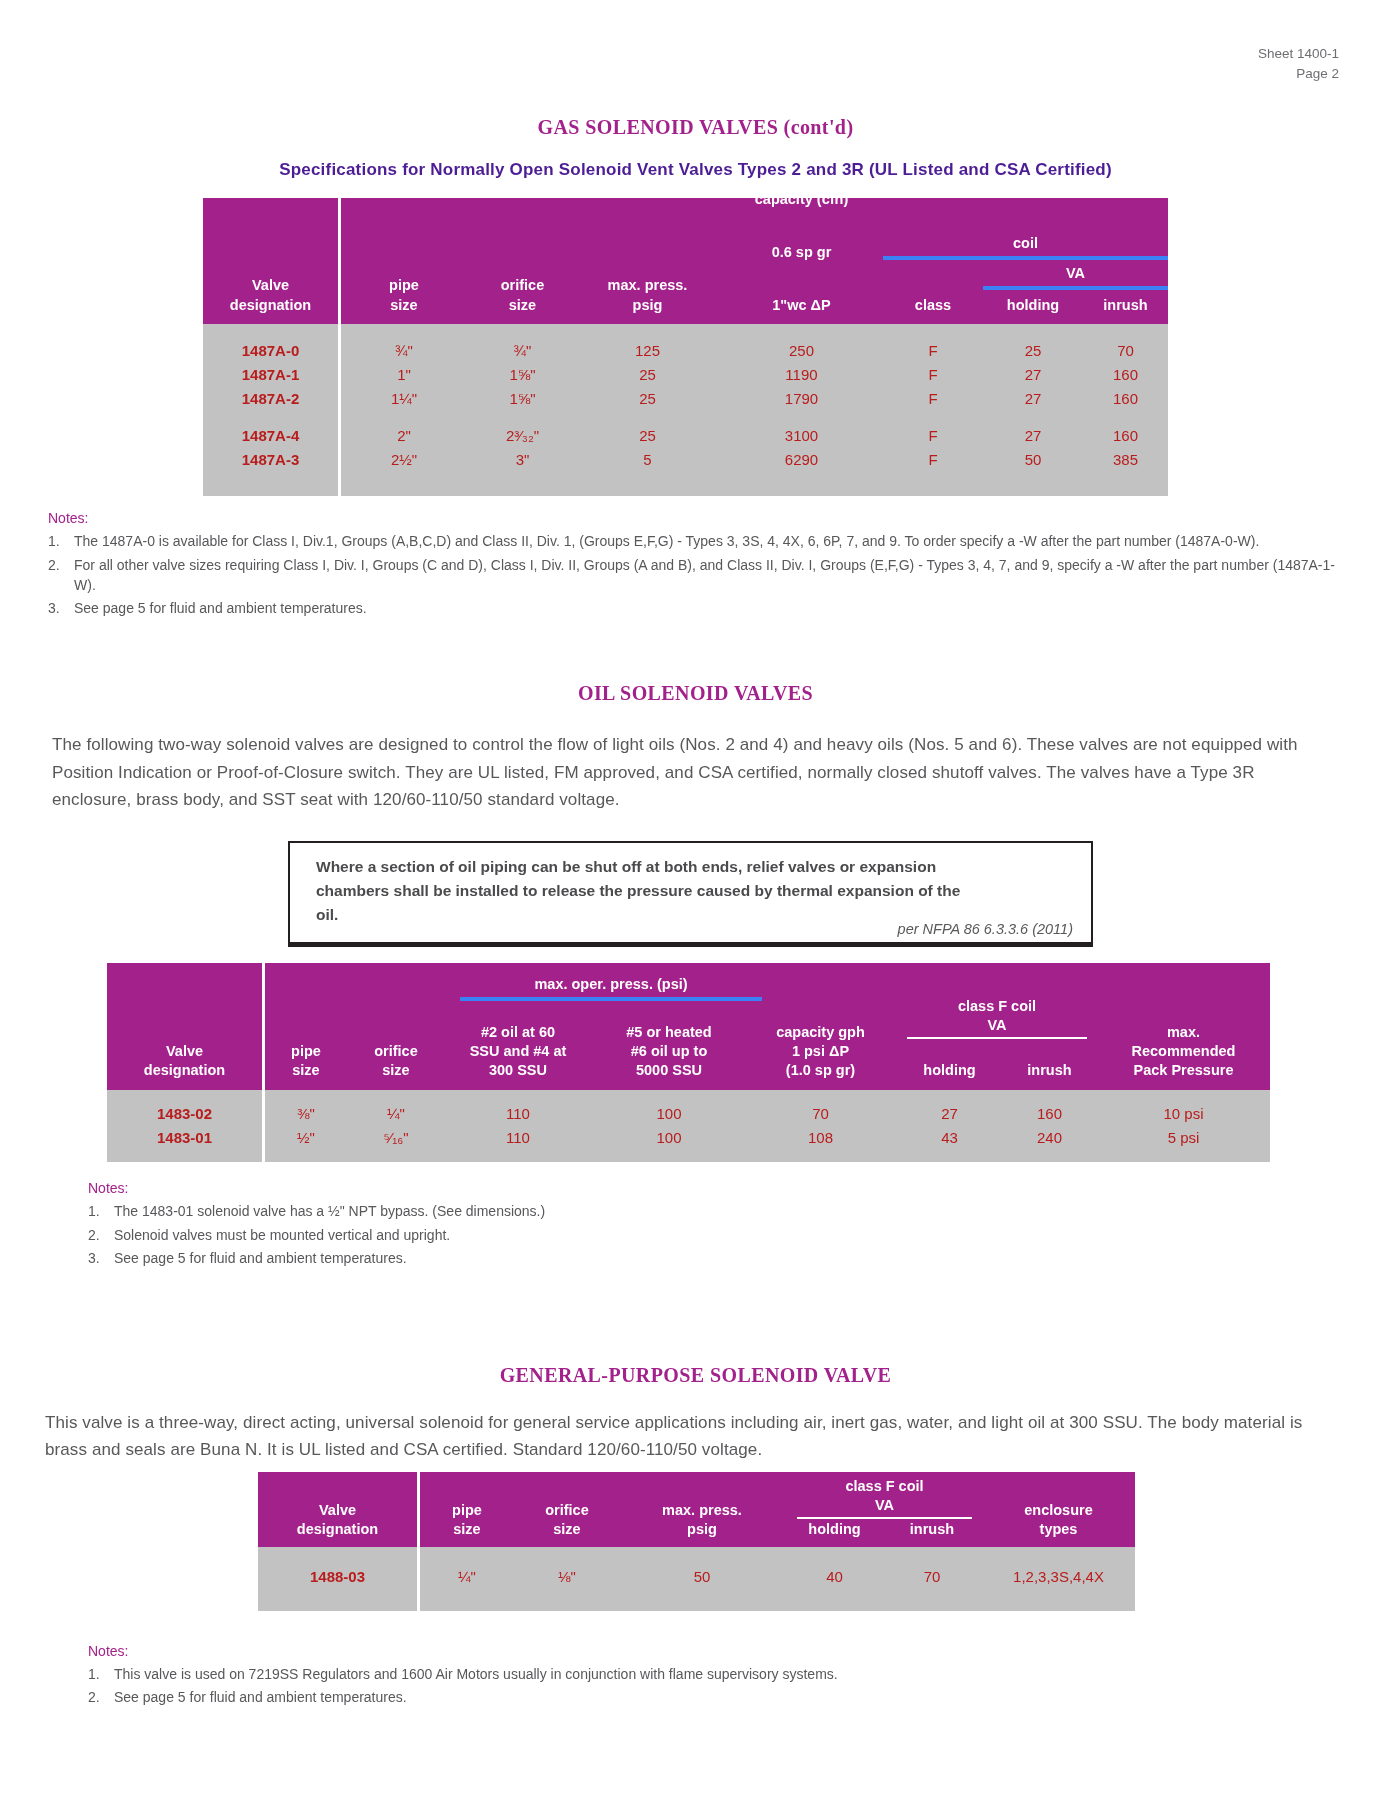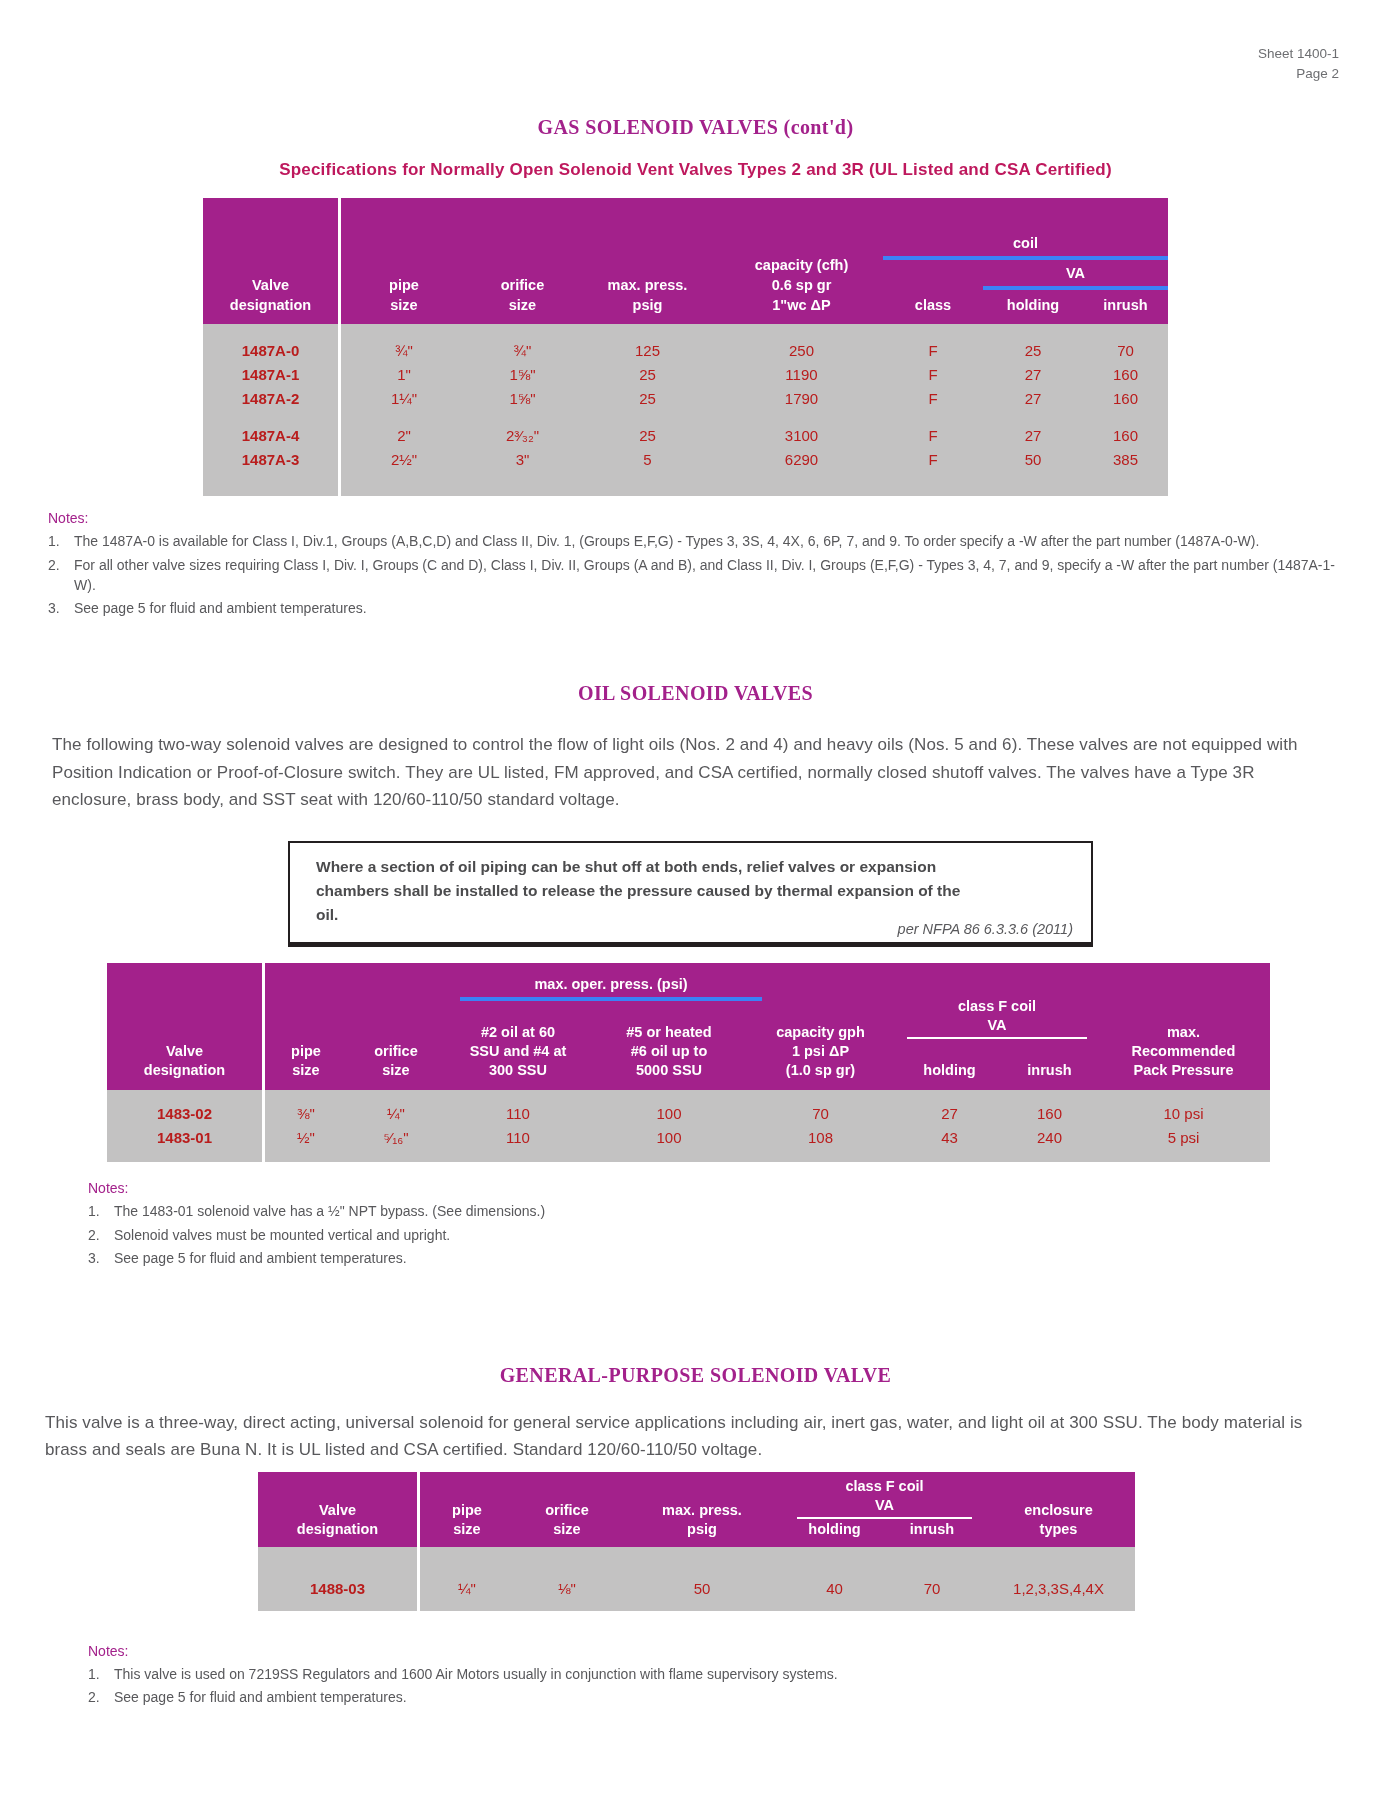--- a/index.html
+++ b/index.html
@@ -8,21 +8,21 @@
     font-family:"Liberation Sans","DejaVu Sans",sans-serif;color:#3E3D40;
   }
   :root{--accent:#A3218B;--tbody-bg:#C3C2C2;}
   .sheet-info{position:absolute;top:44px;right:52px;text-align:right;
     font-size:13.5px;line-height:1.5;color:#6D6E71;}
   .sec-title{font-family:"Liberation Serif","DejaVu Serif",serif;font-weight:bold;
     font-size:20px;color:var(--accent);text-align:center;letter-spacing:.4px;}
   .gas-title{padding-top:116px;}
   .oil-title{margin-top:64px;}
   .gp-title{margin-top:96px;}
-  .subtitle{text-align:center;font-weight:bold;font-size:17px;color:#be185d;
+  .subtitle{text-align:center;font-weight:bold;font-size:17px;color:#4c1d95;
     margin-top:21px;letter-spacing:.2px;}
   .para{color:#58585B;font-size:17px;line-height:1.6;letter-spacing:.1px;}
   .para-oil{margin:26px 0 0 52px;width:1262px;}
   .para-gp{margin:22px 0 0 45px;width:1280px;}
 
   
   .table{position:relative;}
   .thead{background:var(--accent);position:relative;color:#fff;font-weight:bold;font-size:14.5px;}
   .hcols{display:flex;height:100%;}
   .hcol{display:flex;flex-direction:column;justify-content:flex-end;align-items:center;
@@ -39,21 +39,21 @@
 
   
   .t1{margin:18px 0 0 203px;width:965px;}
   .t1 .thead{height:126px;}
   .t1 .tbody{height:172px;padding-top:15px;}
   .t1 .vdiv{left:135px;}
   .t1 .hcol:nth-child(1),.t1 .tcell:nth-child(1){width:135px;}
   .t1 .hcol:nth-child(2),.t1 .tcell:nth-child(2){width:132px;}
   .t1 .hcol:nth-child(3),.t1 .tcell:nth-child(3){width:105px;}
   .t1 .hcol:nth-child(4),.t1 .tcell:nth-child(4){width:145px;}
-  .t1 .hcol:nth-child(5),.t1 .tcell:nth-child(5){width:163px;}
+  .t1 .hcol:nth-child(5),.t1 .tcell:nth-child(5){width:163px;gap:33px;}
   .t1 .hcol:nth-child(6),.t1 .tcell:nth-child(6){width:100px;}
   .t1 .hcol:nth-child(7),.t1 .tcell:nth-child(7){width:100px;}
   .t1 .hcol:nth-child(8),.t1 .tcell:nth-child(8){width:85px;}
   .t1 .coil-g{top:36px;right:0;width:285px;}
   .t1 .va-g{top:66px;right:0;width:185px;}
 
   
   .t2{margin:16px 0 0 107px;width:1163px;}
   .t2 .thead{height:127px;}
   .t2 .tbody{height:72px;padding-top:12px;}
@@ -69,21 +69,21 @@
   .t2 .hcol:nth-child(8),.t2 .tcell:nth-child(8){width:95px;}
   .t2 .hcol:nth-child(9),.t2 .tcell:nth-child(9){width:173px;}
   .t2 .mop-g{top:12px;left:353px;width:302px;}
   .t2 .cfc-g{top:34px;left:790px;width:200px;}
   .cfc-g span{display:block;line-height:19px;}
   .cfc-g .g-va{border-bottom:2px solid #fff;padding-bottom:2px;margin:0 10px;}
 
   
   .t3{margin:8px 0 0 258px;width:877px;}
   .t3 .thead{height:75px;}
-  .t3 .tbody{height:64px;padding-top:30px;}
+  .t3 .tbody{height:64px;padding-top:18px;}
   .t3 .vdiv{left:159px;}
   .t3 .hcol{line-height:19px;padding-bottom:8px;}
   .t3 .hcol:nth-child(1),.t3 .tcell:nth-child(1){width:159px;}
   .t3 .hcol:nth-child(2),.t3 .tcell:nth-child(2){width:100px;}
   .t3 .hcol:nth-child(3),.t3 .tcell:nth-child(3){width:100px;}
   .t3 .hcol:nth-child(4),.t3 .tcell:nth-child(4){width:170px;}
   .t3 .hcol:nth-child(5),.t3 .tcell:nth-child(5){width:95px;}
   .t3 .hcol:nth-child(6),.t3 .tcell:nth-child(6){width:100px;}
   .t3 .hcol:nth-child(7),.t3 .tcell:nth-child(7){width:153px;}
   .t3 .cfc-g{top:5px;left:529px;width:195px;}

